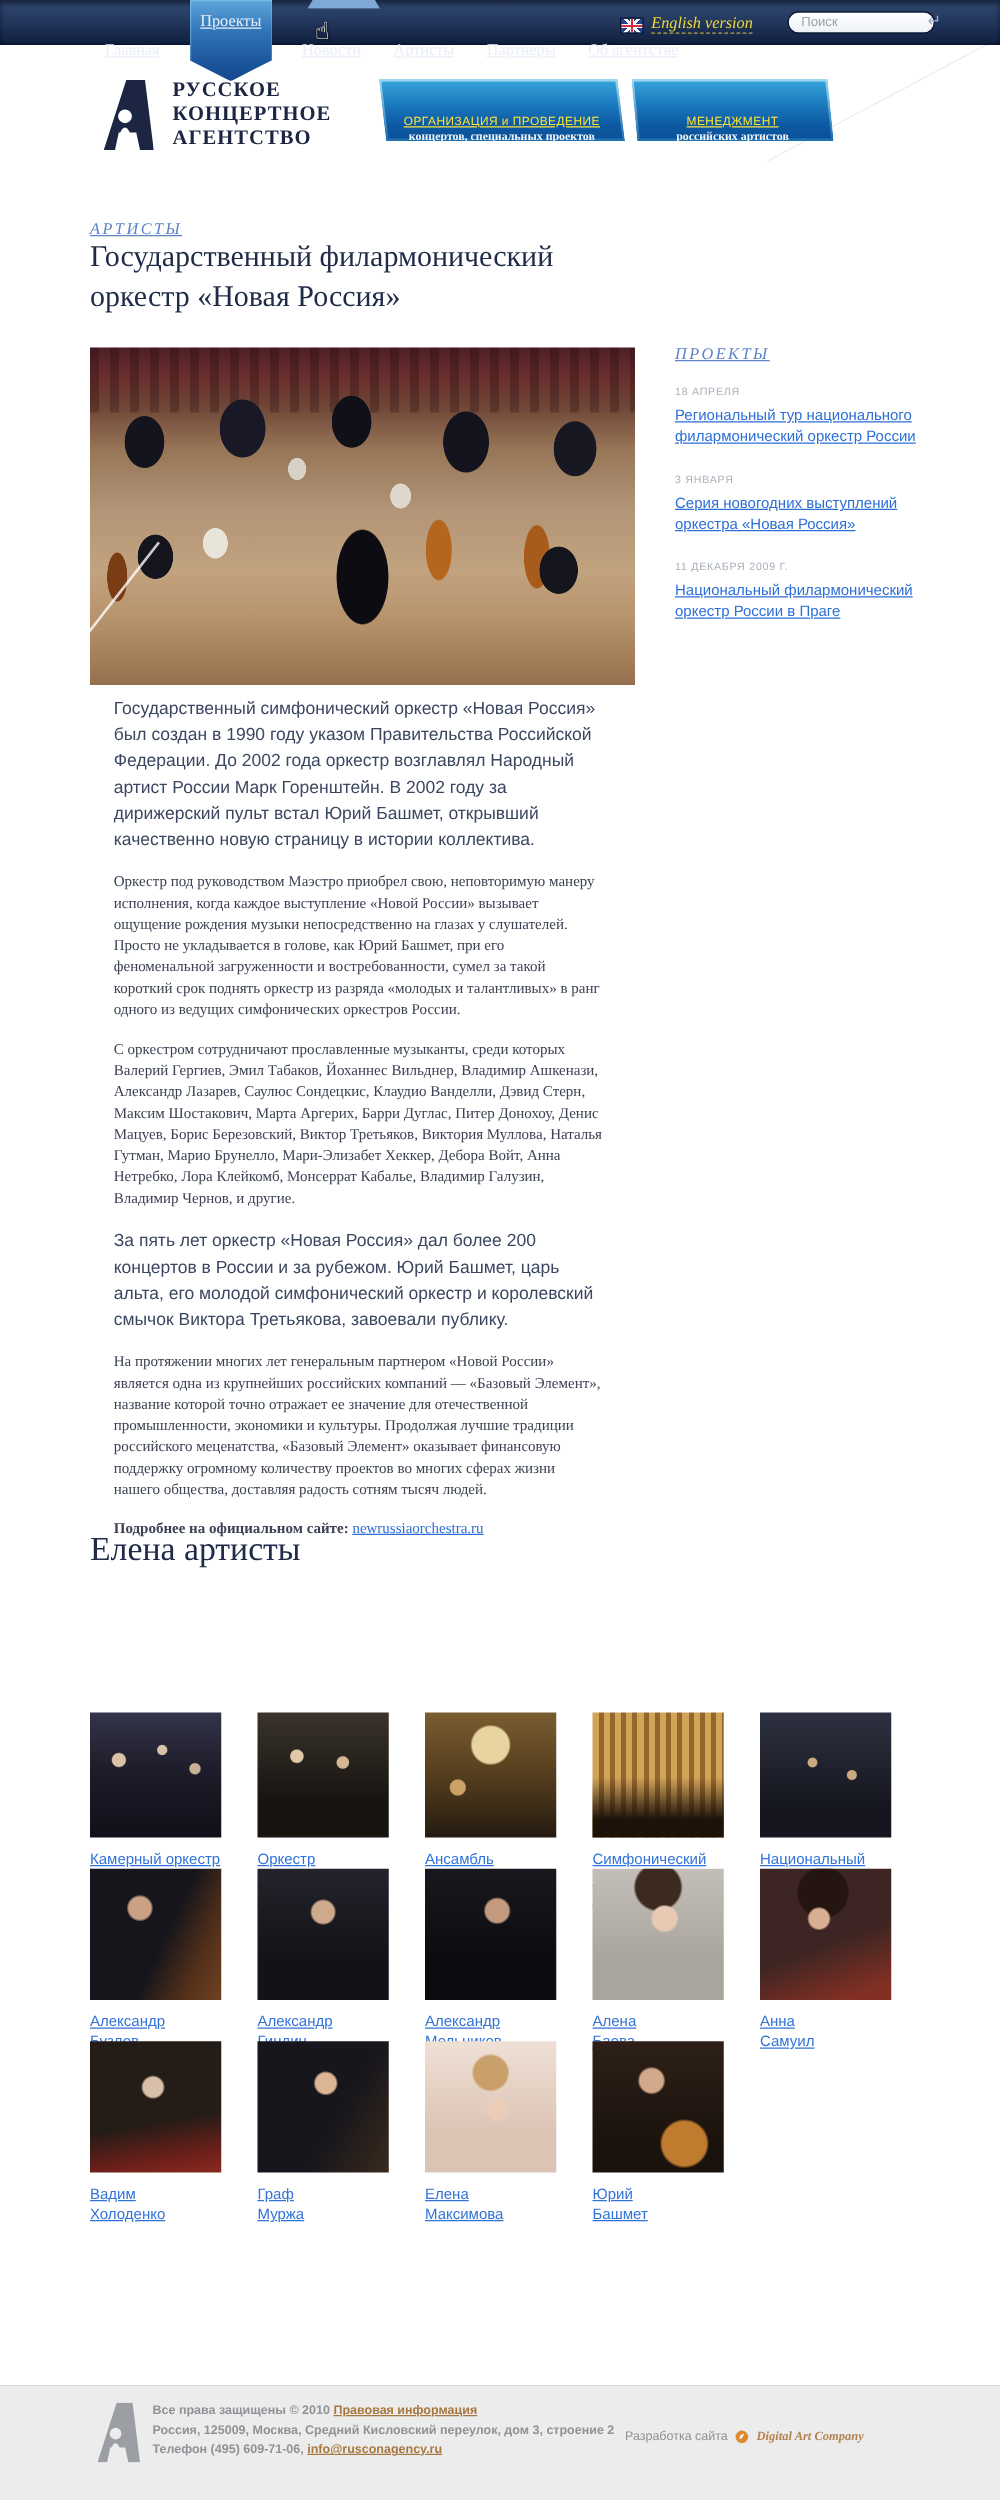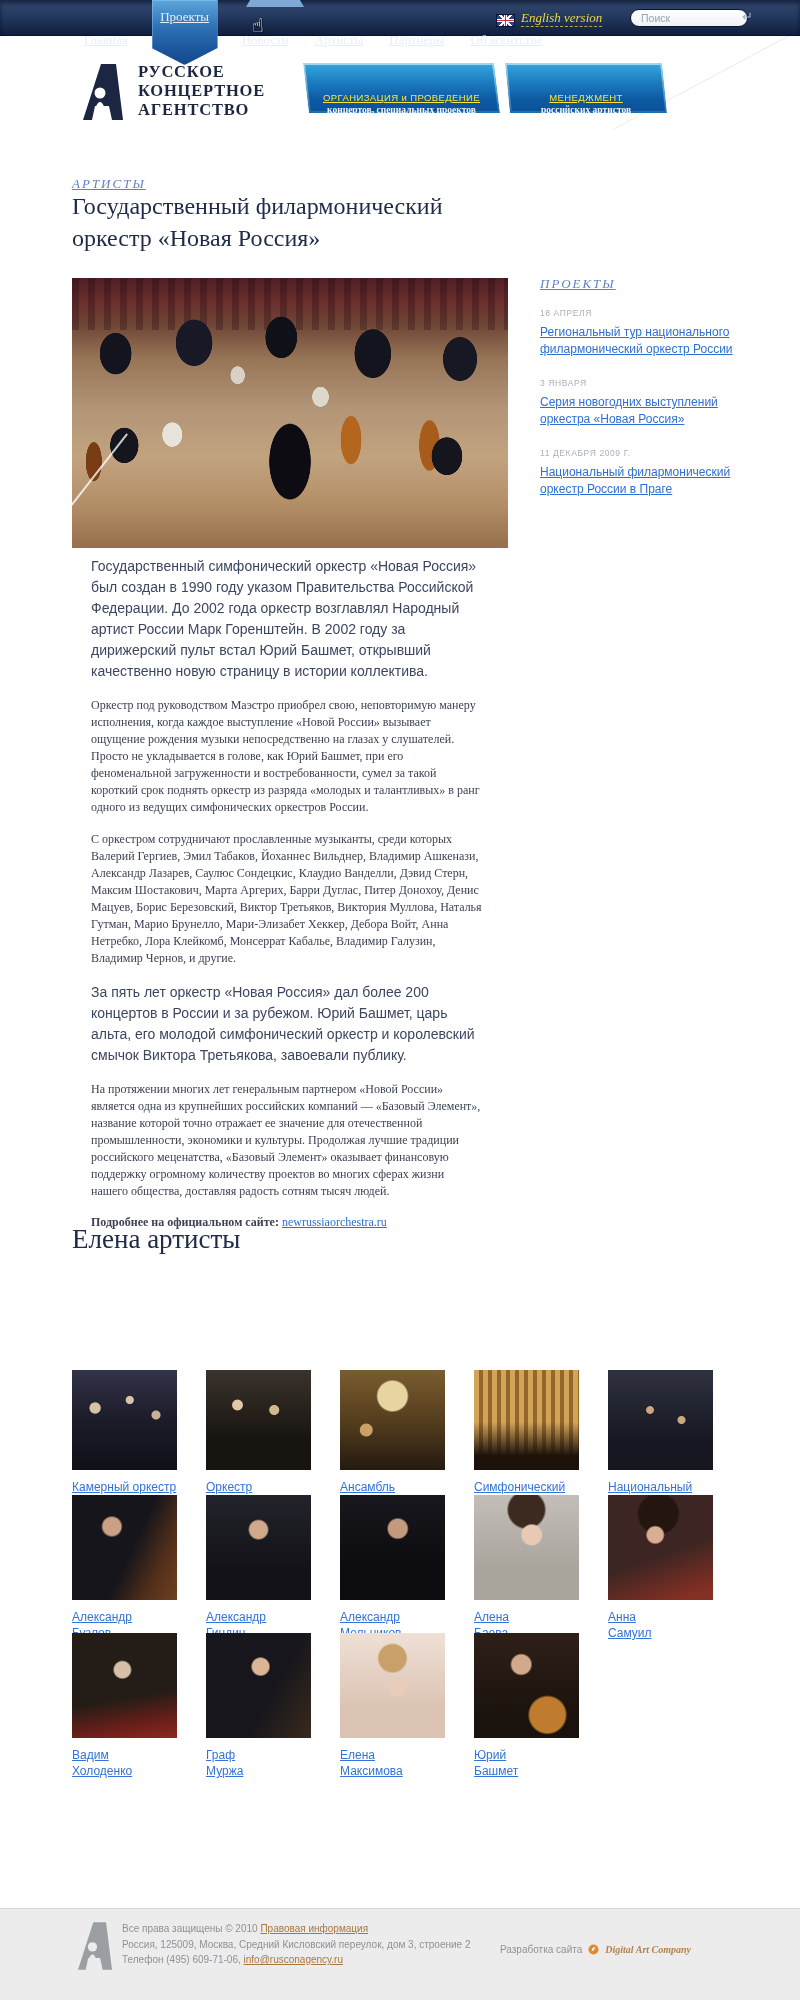--- a/index.html
+++ b/index.html
@@ -150,21 +150,21 @@
        linear-gradient(120deg,#17161c 60%,#3a2a1c 100%);}
   .ph13{background:radial-gradient(circle at 50% 24%,#caa06a 0 14%,transparent 16%),
        radial-gradient(circle at 55% 52%,#e9cdb9 0 10%,transparent 12%),
        linear-gradient(180deg,#efe0d6,#dcc4b4 70%);}
   .ph14{background:radial-gradient(circle at 45% 30%,#d2a98a 0 10%,transparent 12%),
        radial-gradient(circle at 70% 78%,#c07c2e 0 16%,transparent 18%),
        linear-gradient(180deg,#2e2018,#1a120c 80%);}
 
   
   .footer{left:0;top:1908px;width:800px;height:92px;background:#ebeceb;border-top:1px solid #d8d8d6;}
-  .ftext{left:122px;top:1921px;font-size:10px;line-height:15.5px;color:#8f9296;}
+  .ftext{left:122px;top:1921px;font-size:10px;line-height:15.5px;color:#8f9296;font-weight:bold;}
   .ftext a{color:#a87840;text-decoration:underline;cursor:pointer;}
   .fdev{left:500px;top:1944px;font-size:10px;color:#8f9296;display:flex;align-items:center;gap:6px;}
   .fdev .dac{font-family:"Liberation Serif",serif;font-style:italic;font-weight:bold;
              color:#b5824f;cursor:pointer;}
 </style>
 </head>
 <body>
 
 <div class="page">
 

